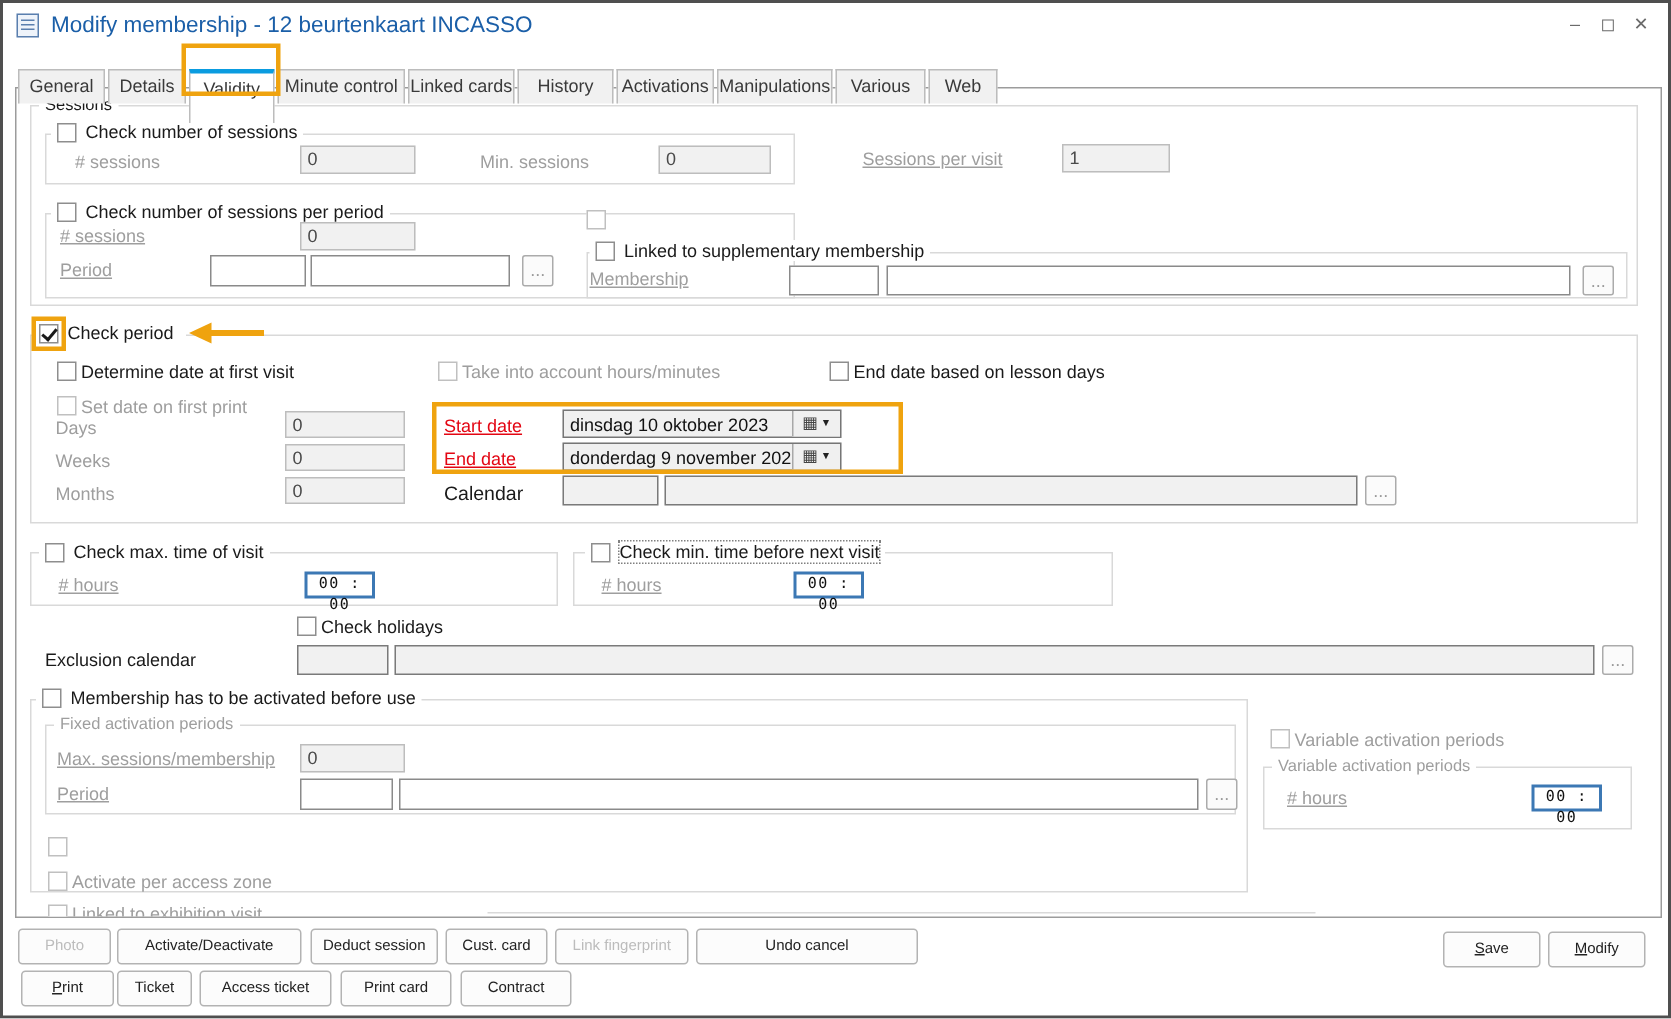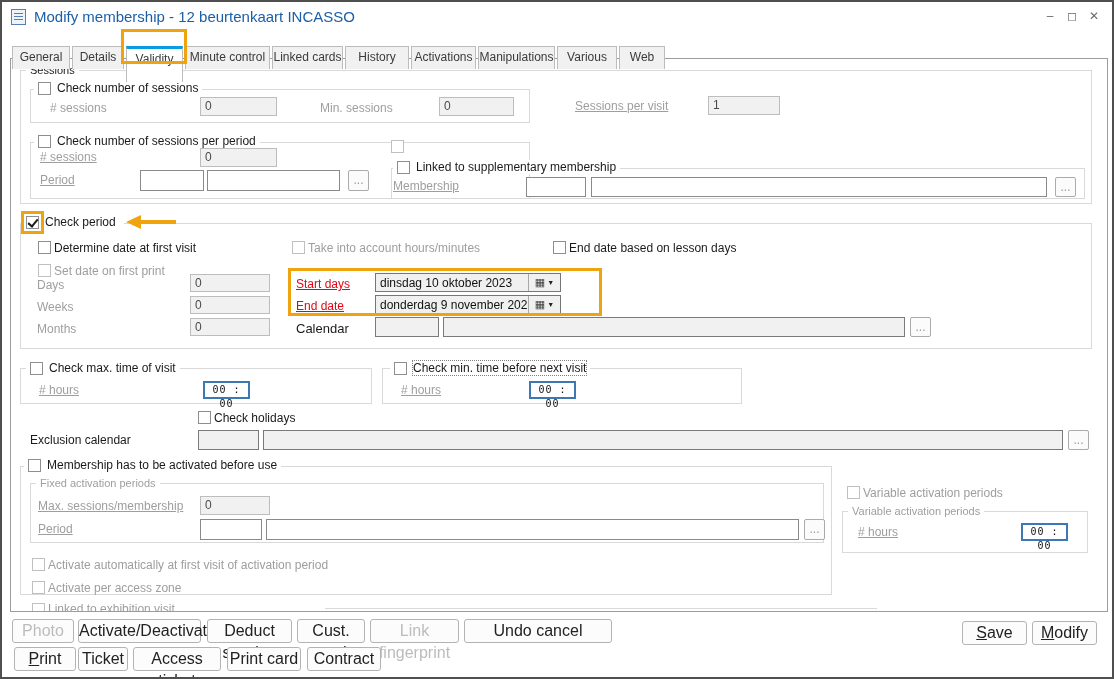--- a/index.html
+++ b/index.html
@@ -63,21 +63,21 @@
   .focus-dotted { outline:1px dotted #808080; }
 
   
   .ann { position:absolute; border:3px solid #efa30f; z-index:6; pointer-events:none; }
   .arrow-head { position:absolute; z-index:6; width:0; height:0; border-top:7px solid transparent;
           border-bottom:7px solid transparent; border-right:15px solid #efa30f; pointer-events:none; }
   .arrow-tail { position:absolute; z-index:6; height:4px; background:#efa30f; pointer-events:none; }
 
   
   .btn { position:absolute; height:24px; border:1px solid #b3b3b3; border-radius:3px;
-         background:#fcfcfc; font-size:16px; color:#222; text-align:center; cursor:default; }
+         background:#fcfcfc; font-size:10px; color:#222; text-align:center; cursor:default; }
   .btn span { display:block; line-height:22px; }
   .btn.dis { color:#bcbcbc; }
   .btn span.mn::first-letter { text-decoration:underline; }
   .clipwrap { position:absolute; overflow:hidden; }
   .hline { position:absolute; height:1px; background:#d9d9d9; }
 </style>
 </head>
 <body>
 
 <div class="window">
@@ -165,21 +165,21 @@
   <div class="lbl g" style="left:52px; top:262px;">Set date on first print</div>
 
   <div class="lbl g" style="left:35px; top:276px;text-align:center;">Days</div>
   <div class="inp dis" style="left:188px; top:272px; width:80px; height:18px;">0</div>
   <div class="lbl g" style="left:35px; top:298px;">Weeks</div>
   <div class="inp dis" style="left:188px; top:294px; width:80px; height:18px;">0</div>
   <div class="lbl g" style="left:35px; top:320px;">Months</div>
   <div class="inp dis" style="left:188px; top:316px; width:80px; height:18px;">0</div>
 
   <div class="ann" style="left:286px; top:266px; width:314px; height:48px;"></div>
-  <div class="lbl r" style="left:294px; top:275px;">Start days</div>
+  <div class="lbl r" style="left:294px; top:275px;">Start date</div>
   <div class="datebox" style="left:373px; top:271px; width:186px;">
     <span class="val">dinsdag 10 oktober 2023</span>
     <span class="dd">
         <span class="cal">▦</span>
         <span class="arr">▼</span>
       </span>
   </div>
   <div class="lbl r" style="left:294px; top:297px;">End date</div>
   <div class="datebox" style="left:373px; top:293px; width:186px;">
     <span class="val">donderdag 9 november 2023</span>
@@ -232,21 +232,20 @@
   <div class="dots" style="left:802px; top:517px; height:21px; line-height:19px;">...</div>
 
   <div class="cb dis" style="left:845px; top:484px;"></div>
   <div class="lbl g" style="left:861px; top:484px;">Variable activation periods</div>
   <div class="grp" style="left:840px; top:509px; width:246px; height:42px;"></div>
   <div class="legend-plain g" style="left:846px; top:503px;">Variable activation periods</div>
   <div class="lbl g u" style="left:856px; top:523px;"># hours</div>
   <div class="timebox" style="left:1019px; top:521px;">00 : 00</div>
 
   <div class="cb dis" style="left:30px; top:556px;"></div>
-  <div class="lbl g" style="left:46px; top:556px;">Activate automatically at first visit of activation period</div>
   <div class="cb dis" style="left:30px; top:579px;"></div>
   <div class="lbl g" style="left:46px; top:579px;">Activate per access zone</div>
 
   <div class="clipwrap" style="left:28px; top:598px; width:850px; height:11px;">
     <span class="cb dis" style="left:2px; top:3px;"></span>
     <span class="lbl g" style="left:18px; top:2px;">Linked to exhibition visit</span>
     <span class="hline" style="left:295px; top:8px; width:552px;"></span>
   </div>
 
   <div class="btn dis" style="left:10px;  top:617px; width:62px;">

